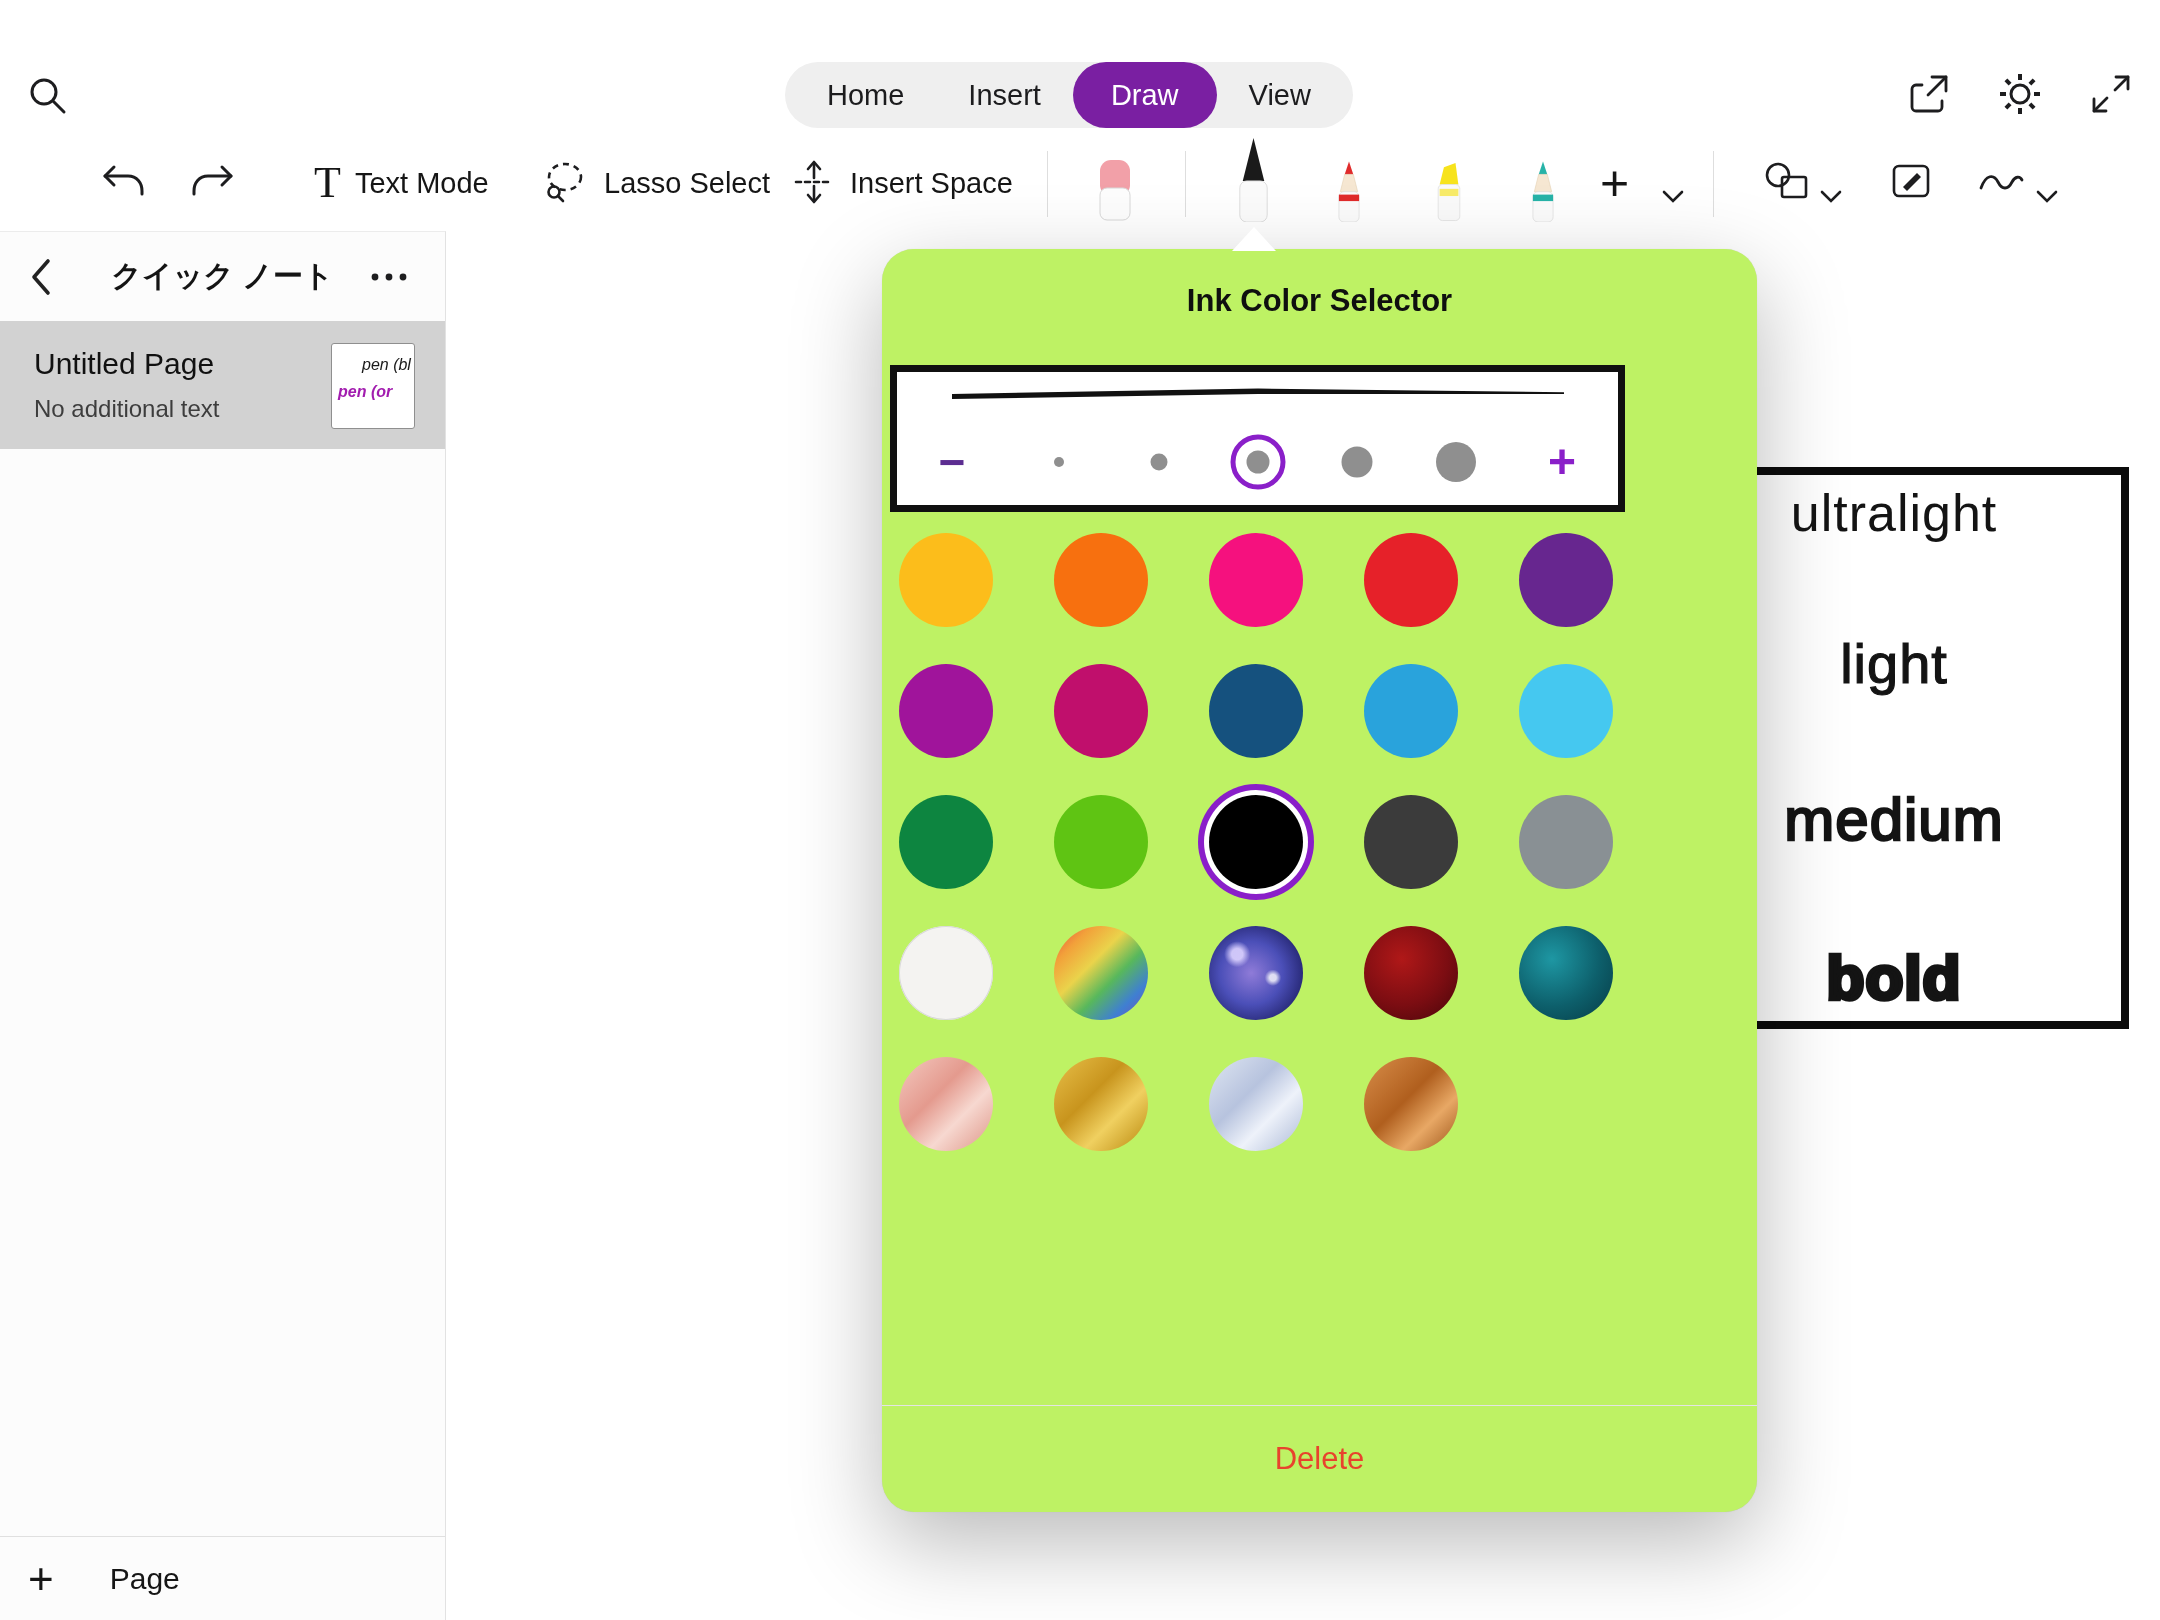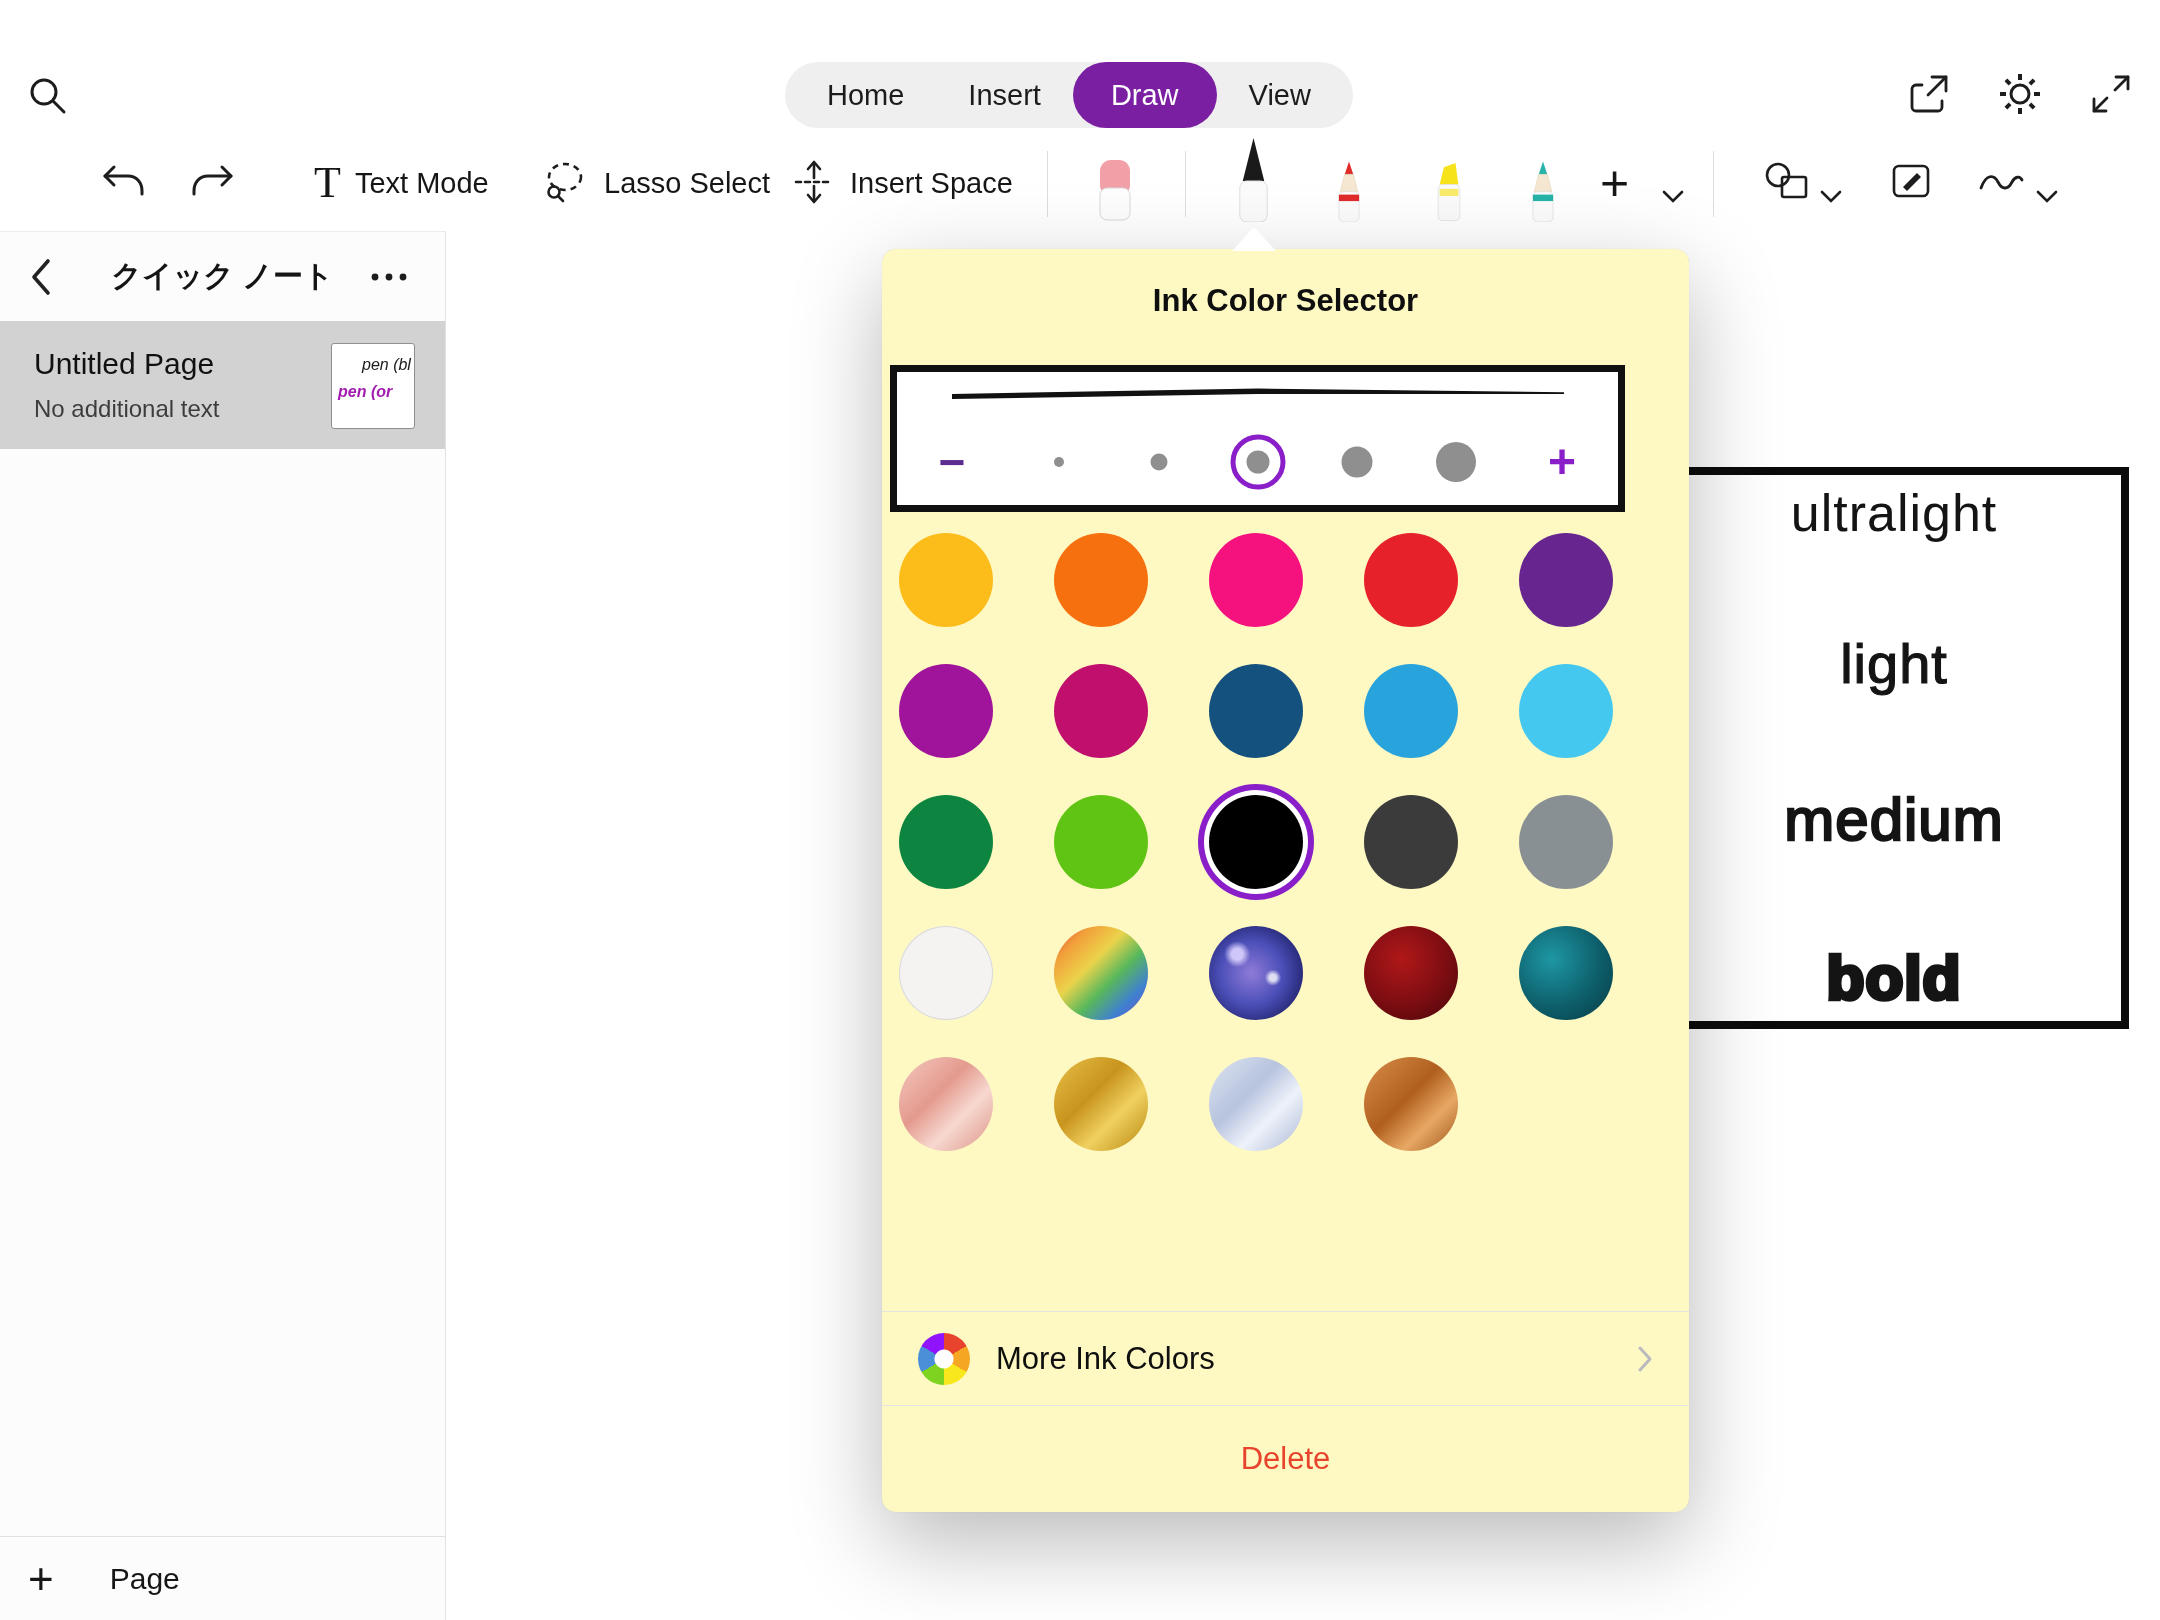--- a/index.html
+++ b/index.html
@@ -42,22 +42,22 @@
   .page-thumb { position:absolute; right:30px; top:22px; width:84px; height:86px; background:#fff;
                 border:1px solid #8f8f8f; border-radius:3px; padding:7px 6px; overflow:hidden; }
   .thumb-line { display:block; font-size:16px; line-height:1.7; white-space:nowrap; font-style:italic; }
   .sidebar-footer { position:absolute; left:0; right:0; bottom:0; height:84px; border-top:1px solid #e0e0e0;
                     display:flex; align-items:center; padding-left:28px; gap:20px; background:none; width:100%;
                     border-left:none; border-right:none; border-bottom:none; cursor:pointer; font-family:inherit; }
   .footer-plus { font-size:44px; font-weight:300; color:#161616; line-height:1; }
   .footer-label { font-size:30px; color:#161616;margin-left:36px; }
 
   
-  .popup { position:absolute; left:882px; top:249px; width:807px; height:1263px; background:#fef9c3;
-           border-radius:14px; box-shadow:0 30px 90px rgba(0,0,0,.28), 0 0 1px rgba(0,0,0,.15); z-index:10; }
+  .popup { position:absolute; left:882px; top:249px; width:875px; height:1263px; background:#bef264;
+           border-radius:32px; box-shadow:0 30px 90px rgba(0,0,0,.28), 0 0 1px rgba(0,0,0,.15); z-index:10; }
   .popup::before { content:""; position:absolute; top:-22px; left:350px; border-left:22px solid transparent;
                    border-right:22px solid transparent; border-bottom:24px solid #fff; }
   .popup-title { position:absolute; left:0; right:0; top:34px; text-align:center; font-size:31px; font-weight:600; color:#0f0f0f; }
   .size-box { position:absolute; left:8px; top:116px; width:735px; height:147px; border:7px solid #101010; background:#fff; }
   .stroke-preview { position:absolute; left:50%; top:14px; transform:translateX(-50%); }
   .size-row { position:absolute; left:0; right:0; top:50px; height:80px; }
   .size-row > * { position:absolute; transform:translate(-50%,-50%); top:50%; }
   .size-minus { font-size:46px; font-weight:700; background:none; border:none; cursor:pointer; line-height:1; }
   .size-plus  { font-size:48px; font-weight:700; background:none; border:none; cursor:pointer; line-height:1; }
   .size-dot { border-radius:50%; border:none; padding:0; cursor:pointer; }
@@ -362,29 +362,20 @@
         <button class="swatch" style="background: linear-gradient(135deg, rgb(229, 73, 63) 0%, rgb(242, 161, 58) 20%, rgb(234, 211, 75) 40%, rgb(88, 184, 92) 60%, rgb(63, 127, 210) 80%, rgb(122, 79, 176) 100%);"></button>
         <button class="swatch" style="background: radial-gradient(circle at 30% 30%, rgba(220, 210, 255, 0.9) 0px, rgba(220, 210, 255, 0.9) 6%, rgba(220, 210, 255, 0) 14%), radial-gradient(circle at 68% 55%, rgba(255, 255, 255, 0.8) 0px, rgba(255, 255, 255, 0.8) 4%, rgba(255, 255, 255, 0) 10%), radial-gradient(circle at 45% 50%, rgb(143, 123, 216) 0%, rgb(75, 79, 184) 45%, rgb(35, 36, 110) 80%, rgb(22, 22, 73) 100%);"></button>
         <button class="swatch" style="background: radial-gradient(circle at 40% 35%, rgb(176, 24, 24) 0%, rgb(124, 13, 18) 55%, rgb(70, 5, 10) 100%);"></button>
         <button class="swatch" style="background: radial-gradient(circle at 35% 35%, rgb(30, 151, 163) 0%, rgb(13, 95, 107) 55%, rgb(6, 58, 68) 100%);"></button>
         <button class="swatch" style="background: linear-gradient(135deg, rgb(244, 201, 192) 0%, rgb(228, 154, 142) 40%, rgb(247, 216, 208) 65%, rgb(221, 148, 134) 100%);"></button>
         <button class="swatch" style="background: linear-gradient(135deg, rgb(232, 192, 74) 0%, rgb(200, 148, 29) 40%, rgb(240, 208, 96) 65%, rgb(184, 134, 11) 100%);"></button>
         <button class="swatch" style="background: linear-gradient(135deg, rgb(223, 230, 242) 0%, rgb(183, 195, 222) 40%, rgb(238, 242, 250) 65%, rgb(170, 184, 214) 100%);"></button>
         <button class="swatch" style="background: linear-gradient(135deg, rgb(217, 142, 74) 0%, rgb(176, 95, 30) 45%, rgb(232, 168, 101) 70%, rgb(156, 84, 24) 100%);"></button>
       </div>
 
-    <button class="more-row">
-      <span class="wheel-icon"></span>
-      <span class="more-label">More Ink Colors</span>
-      <span class="more-chevron">
-        <svg width="16" height="28" viewBox="0 0 16 28" fill="none" stroke="#B9B9BE" stroke-width="3" stroke-linecap="round" stroke-linejoin="round">
-            <path d="M3 3 L13 14 L3 25"></path>
-          </svg>
-      </span>
-    </button>
 
     <button class="delete-row">Delete</button>
   </section>
 
   <section class="weight-box" id="weight-box">
       <div class="weight-line" style="font-size: 52px; font-weight: 400;">ultralight</div>
       <div class="weight-line" style="font-size: 56px; font-weight: 400; -webkit-text-stroke: 1.2px rgb(20, 20, 20);">light</div>
       <div class="weight-line" style="font-size: 60px; font-weight: 400; -webkit-text-stroke: 2.4px rgb(20, 20, 20);">medium</div>
       <div class="weight-line" style="font-size: 62px; font-weight: 700; -webkit-text-stroke: 4.5px rgb(20, 20, 20);">bold</div>
     </section>

